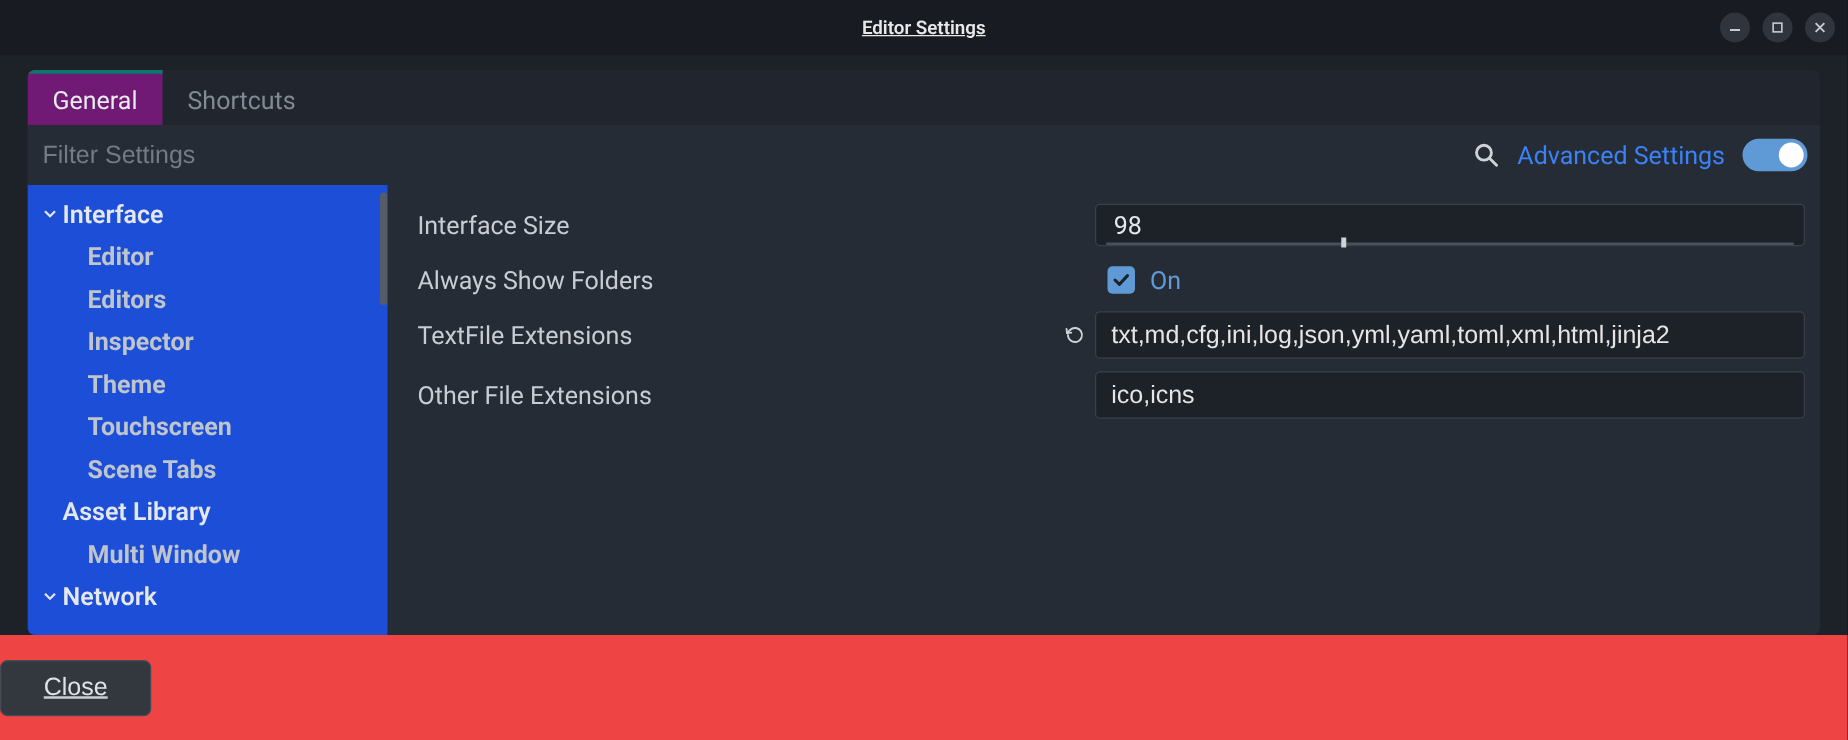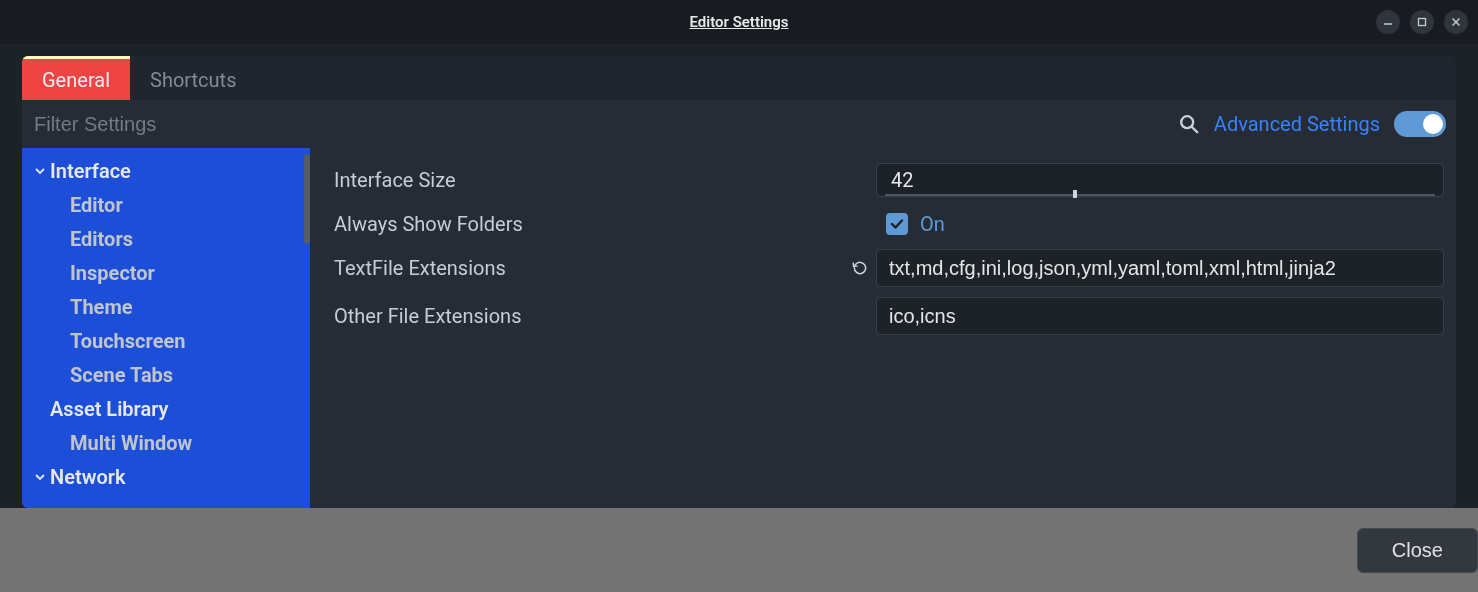--- a/index.html
+++ b/index.html
@@ -69,22 +69,22 @@
   .tab {
     padding: 0 20px;
     display: flex;
     align-items: center;
     font-size: 20px;
     color: #828a94;
     cursor: pointer;
   }
   .tab.active {
     color: #e8ebef;
-    background: #ef4444;
-    border-top: 3px solid #fef9c3;
+    background: #701a75;
+    border-top: 3px solid #0f766e;
     padding-top: 0;
   }
   .tab:not(.active) { border-top: 3px solid transparent; }
 
   
   .filter-row {
     margin: 0 22px;
     background: #262c36;
     height: 48px;
     display: flex;
@@ -260,22 +260,23 @@
     outline: none;
   }
 
   
   .footer {
     position: absolute;
     left: 0; right: 0; bottom: 0;
     height: 84px;
     display: flex;
     align-items: center;
-    justify-content: flex-end;
-    background: #737373;
+    justify-content: flex-start;
+    background: #ef4444;
+    text-decoration: underline;
   }
   .close-btn {
     background: #33383f;
     border: 1px solid #454b54;
     color: #dfe2e6;
     font-size: 20px;
     padding: 10px 34px;
     border-radius: 6px;
     cursor: pointer;
   }
@@ -379,21 +380,21 @@
 
       <div class="setting-row">
         <div class="setting-label">Interface Size</div>
         <div class="setting-reset hidden">
           <svg viewBox="0 0 24 24" fill="none">
               <path d="M5 12a7 7 0 1 0 2-5L4 10" stroke="currentColor" stroke-width="2"></path>
             </svg>
         </div>
         <div class="setting-control">
           <div class="spin-slider">
-            <span>42</span>
+            <span>98</span>
             <div class="track"></div>
             <div class="handle" style="left:calc(8px + 33.3% * 1);"></div>
           </div>
         </div>
       </div>
 
       <div class="setting-row">
         <div class="setting-label">Always Show Folders</div>
         <div class="setting-reset hidden">
           <svg viewBox="0 0 24 24" fill="none">

